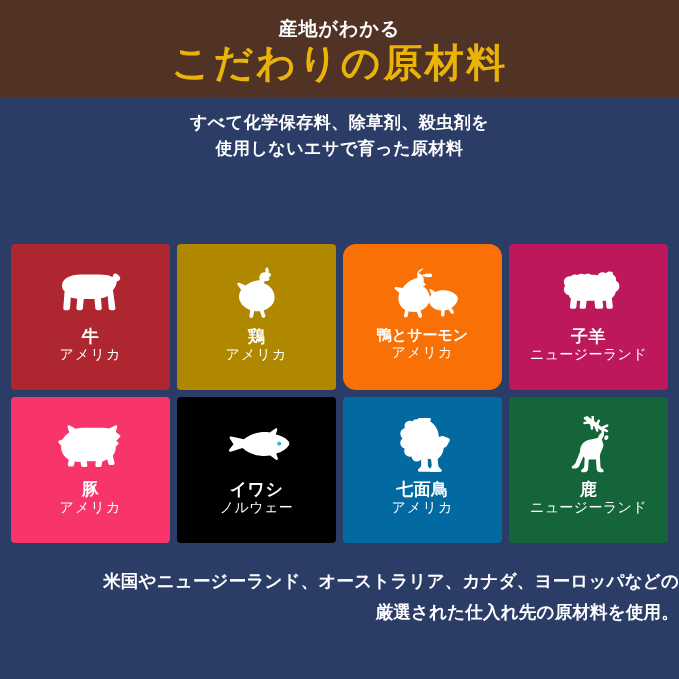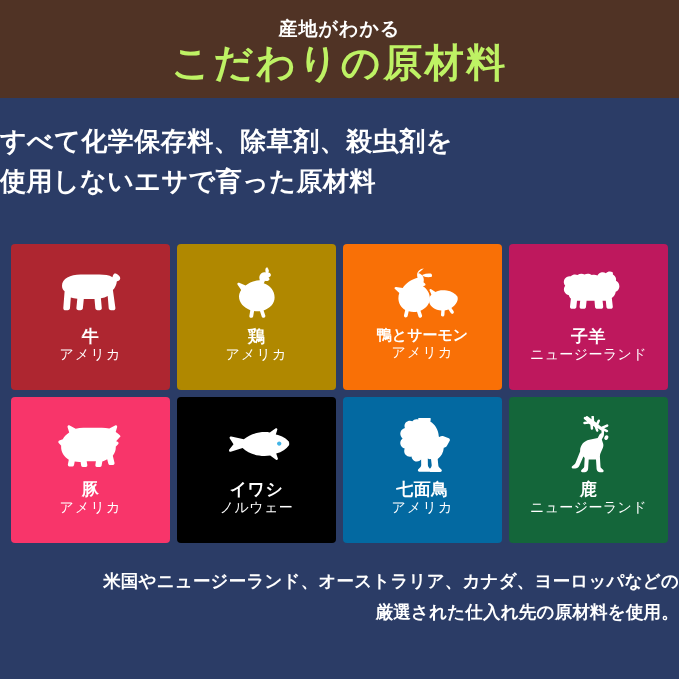--- a/index.html
+++ b/index.html
@@ -23,33 +23,33 @@
   }
   .header-eyebrow {
     color:#ffffff;
     font-size:19px;
     font-weight:bold;
     letter-spacing:1px;
     line-height:1.1;
     margin-bottom:3px;
   }
   .header-title {
-    color:#bef264;
+    color:#eab308;
     font-size:39px;
     font-weight:bold;
     letter-spacing:2.5px;
     line-height:1.1;
   }
 
   
   .subtitle {
-    padding-top:24px;
-    text-align:left;
-    color:#ffffff;
-    font-size:26px;
+    padding-top:12px;
+    text-align:center;
+    color:#ffffff;
+    font-size:17px;
     font-weight:bold;
     line-height:1.52;
     letter-spacing:0.5px;
   }
   .subtitle .line { display:block; }
 
   
   .grid {
     position:absolute;
     left:11px;
@@ -140,21 +140,21 @@
     <div class="card" style="background: rgb(176, 136, 0);">
       <div class="card-icon">
         <svg width="50" height="52" viewBox="0 0 50 52" fill="#fff">
           <path d="M36.5 2.2c-1.2-1.1-2.6-.6-3 .8-.3 1.1-.1 2.3.2 3.4-1.5-.3-3.1-.1-4.3.8-2.1 1.6-2.6 4.4-1.6 7-5.6.3-10.6 2.3-14.2 5.3l-6.4-2.7c-1.3-.6-2.4.7-1.6 1.9l3.6 5.2c-1.4 2-2.2 4.3-2.2 6.7 0 6 4.6 11.2 11.3 13.6l-.9 5.6c-.2 1.2.6 2 1.8 2 1 0 1.8-.6 2-1.6l.9-5.2c1.1.2 2.3.3 3.5.3.8 0 1.6 0 2.4-.1l1.7 5.2c.3 1 1.1 1.5 2.1 1.4 1.2-.2 1.8-1.2 1.5-2.3l-1.7-5.1c6.4-2.2 11-7.1 11-13 0-6.5-4.2-11.9-10.9-14.2.6-.7 1-1.6 1.2-2.5 1.1.3 2.3.4 3.3 0 1.4-.5 1.8-1.9.6-3l-.3-.3c1.5-.3 2.5-1.3 2.4-2.6-.1-1.2-1.2-2.1-2.6-2.3.8-1.3.8-2.8-.3-3.8l-.5-.5z"></path>
         </svg>
       </div>
       <div class="card-name">鶏</div>
       <div class="card-origin">アメリカ</div>
     </div>
 
-    <div class="card" style="background: rgb(249, 112, 6);">
+    <div class="card" style="background: rgb(249, 112, 6); border-radius: 13px;">
       <div class="card-icon">
         <svg width="74" height="54" viewBox="0 0 74 54" fill="#fff">
 
           <path d="M37.8 3.5c-3.7 0-6.7 3-6.7 6.7 0 .9.2 1.8.5 2.6-6.6 1.6-11.9 5.7-14.9 10.2l-6.6-1.1c-1.4-.2-2.1 1.3-1.1 2.2l4.3 4c-.6 1.7-.9 3.4-.9 5.1 0 5 2.6 9.2 6.8 11.7l-1.2 5.4c-.3 1.2.5 2.1 1.7 2.1 1 0 1.8-.6 2-1.6l1-4.5c1.6.5 3.3.8 5.1.8 1.1 0 2.2-.1 3.2-.3l1.5 4.6c.3 1 1.2 1.5 2.2 1.3 1.1-.3 1.7-1.3 1.3-2.4l-1.5-4.6c5.6-2.3 9.4-7.1 9.4-12.5 0-4.9-2.7-9.2-7-12l1.5-.4c1.2-.3 1.5-1.5.6-2.3l-1.5-1.3c.2-.8.3-1.6.3-2.4 0-3.7-3-6.7-6.7-6.7l1 .2z"></path>
           <path d="M44.6 8.6c-2.6-.3-5.4.1-7.9 1.2-.5.2-.5.9 0 1.1 2.5 1.1 5.3 1.5 7.9 1.2.9-.1 1.4-.8 1.4-1.7 0-.9-.5-1.6-1.4-1.8z"></path>
 
           <path d="M71.4 31.5c-1.9-2.8-5.9-5.1-10.7-5.9-4.3-.8-8.4-.2-11.2 1.3l-4.3-2.7c-1-.6-2.1.3-1.6 1.4l1.8 3.9c-2 2.1-2.9 4.9-2.2 7.7 1.2 4.7 6.1 7.9 12.1 8.3l-.3 4.3c-.1 1.1.7 1.8 1.8 1.7.9-.1 1.5-.7 1.6-1.6l.3-4.3c1.3-.2 2.6-.5 3.8-1l2.3 3.5c.6.9 1.6 1 2.4.4.8-.6.9-1.6.3-2.4l-2.1-3.2c4.6-3 7.4-7.6 6-11.4z"></path>
         </svg>
       </div>
       <div class="card-name small">鴨とサーモン</div>

